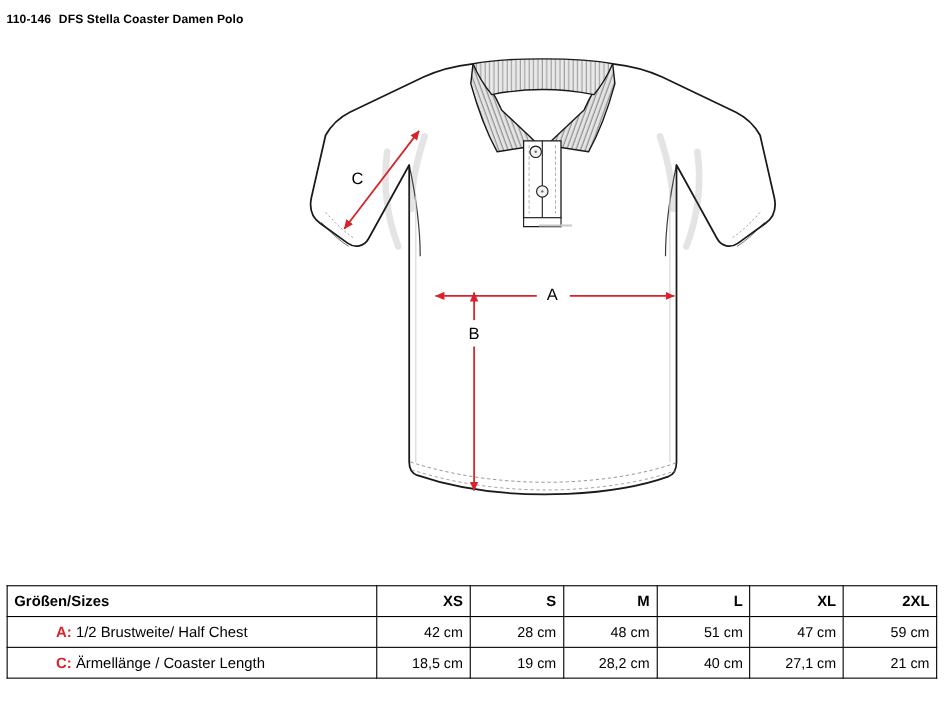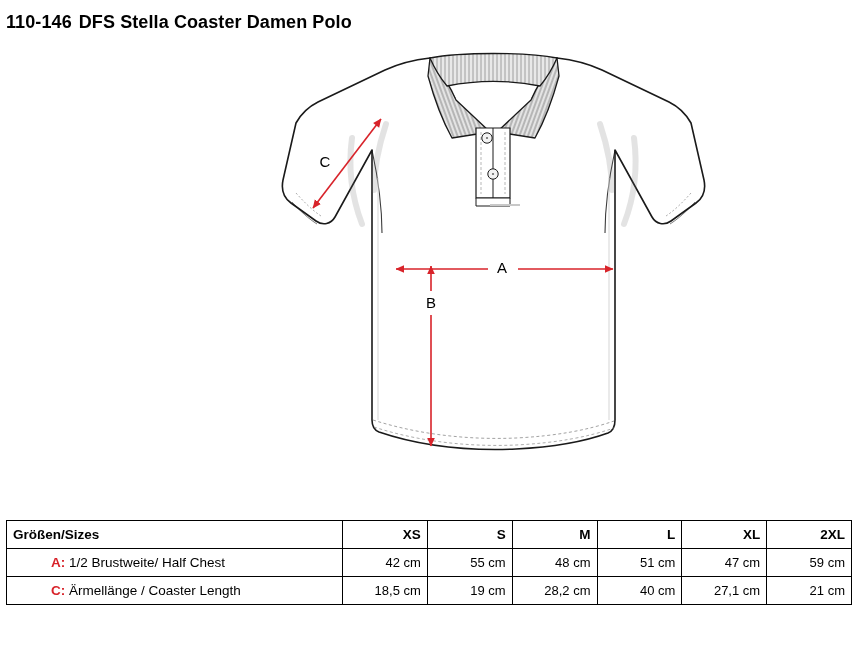--- a/index.html
+++ b/index.html
@@ -18,42 +18,42 @@
   #page {
     position: relative;
     width: 859px;
     height: 662px;
   }
   
   #header {
     position: absolute;
     left: 6px;
     top: 12px;
-    font-size: 18px;
+    font-size: 11px;
     font-weight: bold;
     letter-spacing: 0.1px;
     white-space: nowrap;
   }
   #header .code { margin-right: 7px; }
 
   
   #drawing {
     position: absolute;
     left: 0;
     top: 28px;
     width: 859px;
     height: 475px;
   }
   #drawing svg { display: block; }
 
   
   #size-table {
     position: absolute;
     left: 6px;
-    top: 520px;
+    top: 532px;
     width: 846px;
     border-collapse: collapse;
     table-layout: fixed;
     font-size: 13px;
   }
   #size-table th, #size-table td {
     border: 1px solid #000000;
     height: 28px;
     padding: 0 6px;
     font-weight: normal;
@@ -223,21 +223,21 @@
         <th>M</th>
         <th>L</th>
         <th>XL</th>
         <th>2XL</th>
       </tr>
     </thead>
     <tbody>
       <tr>
         <td class="rowhead"><span class="letter">A:</span><span> 1/2 Brustweite/ Half Chest</span></td>
         <td>42 cm</td>
-        <td>55 cm</td>
+        <td>28 cm</td>
         <td>48 cm</td>
         <td>51 cm</td>
         <td>47 cm</td>
         <td>59 cm</td>
       </tr>
       <tr>
         <td class="rowhead"><span class="letter">C:</span><span> Ärmellänge / Coaster Length</span></td>
         <td>18,5 cm</td>
         <td>19 cm</td>
         <td>28,2 cm</td>

